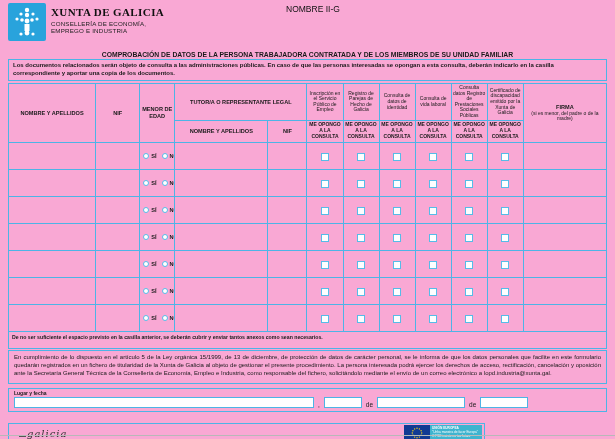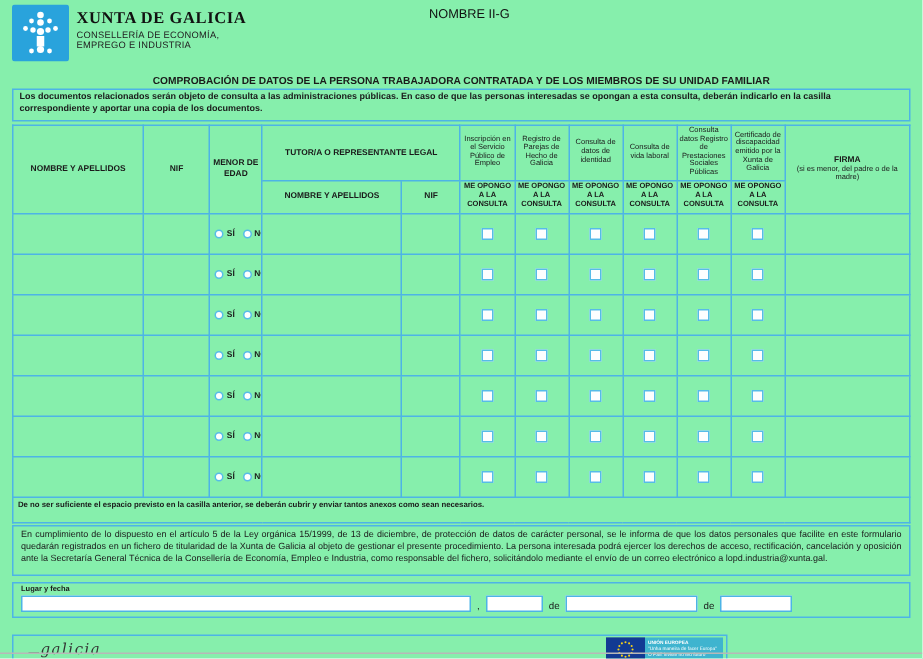--- a/index.html
+++ b/index.html
@@ -6,21 +6,21 @@
     --border:#4db4e6;
     --logo:#29a3dc;
     --euflag:#123a93;
     --eustar:#f7d117;
     --eupanel:#3fb4cf;
     --ink:#1a1a1a;
   }
   *{box-sizing:border-box;margin:0;padding:0;}
   html,body{background:#fff;}
   body{font-family:"Liberation Sans",sans-serif;color:var(--ink);}
-  .page{position:relative;width:615px;height:439px;background:#86efac;overflow:hidden;}
+  .page{position:relative;width:615px;height:439px;background:#f9a8d4;overflow:hidden;}
 
   
   .logo{position:absolute;left:8px;top:3px;width:38px;height:38px;}
   .org{position:absolute;left:51px;top:6px;}
   .org-name{font-size:11px;font-weight:bold;letter-spacing:.4px;color:#111;font-family:"Liberation Serif",serif;}
   .org-dept{margin-top:2px;font-size:6.2px;line-height:1.2;letter-spacing:.2px;color:#222;text-transform:uppercase;white-space:pre-line;}
   .anexo{position:absolute;left:286px;top:4px;font-size:8.5px;color:#111;}
 
   
   .doc-title{position:absolute;left:0;top:51px;width:100%;text-align:center;font-size:6.8px;font-weight:bold;}

